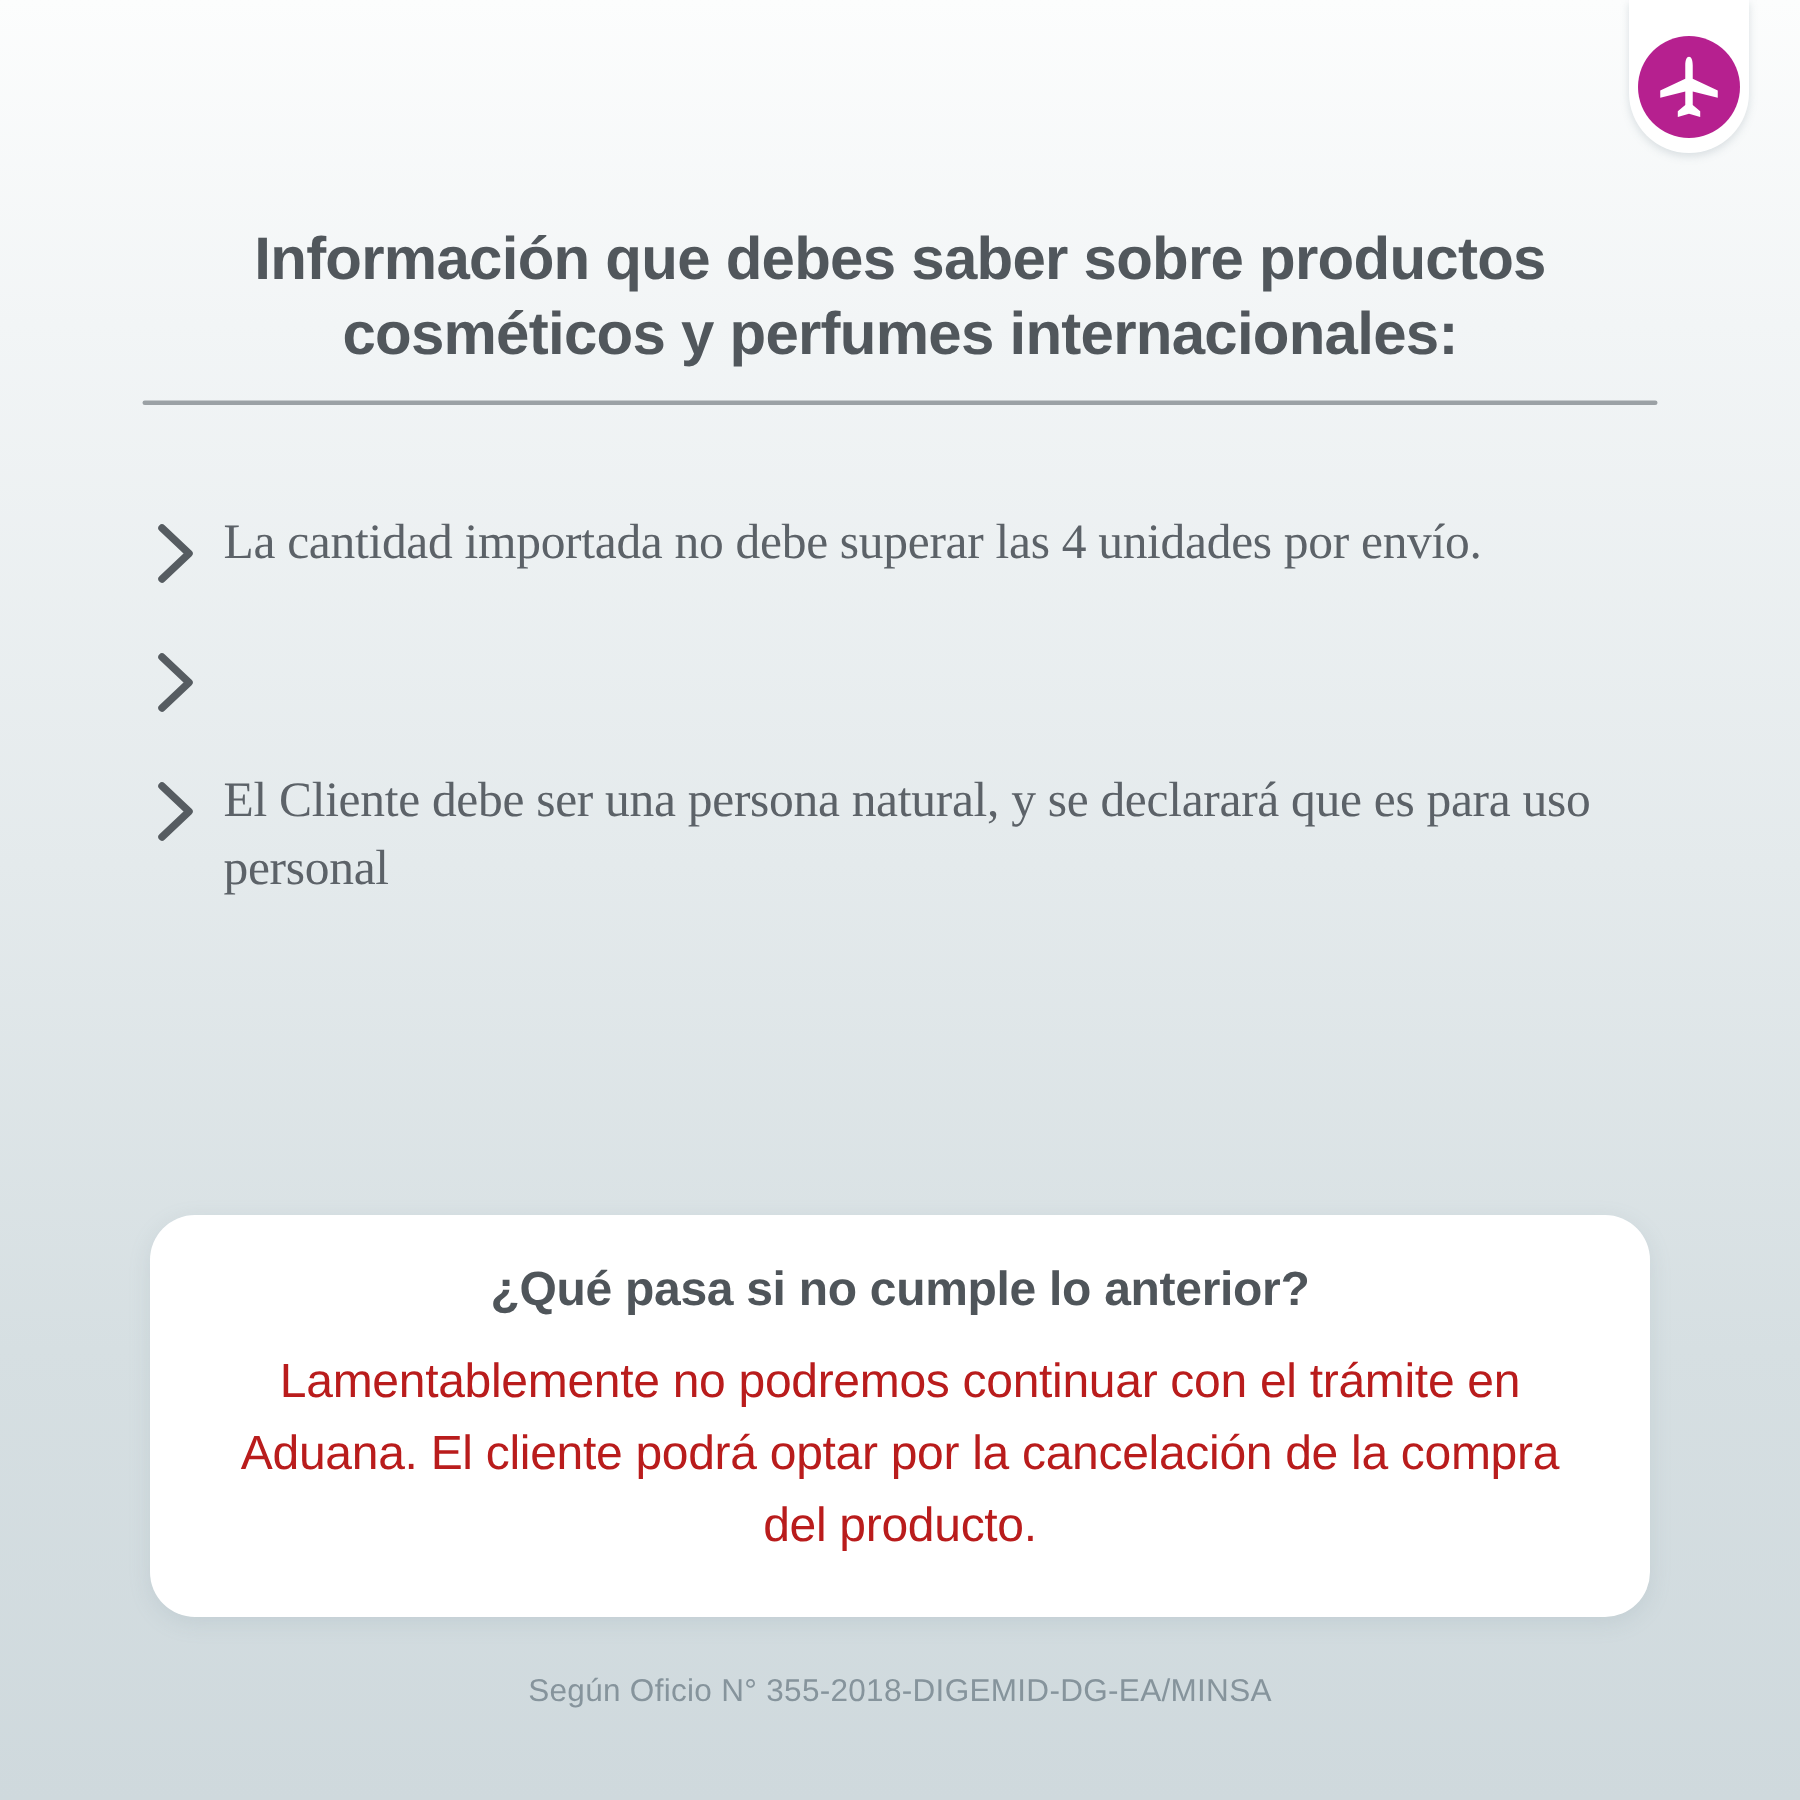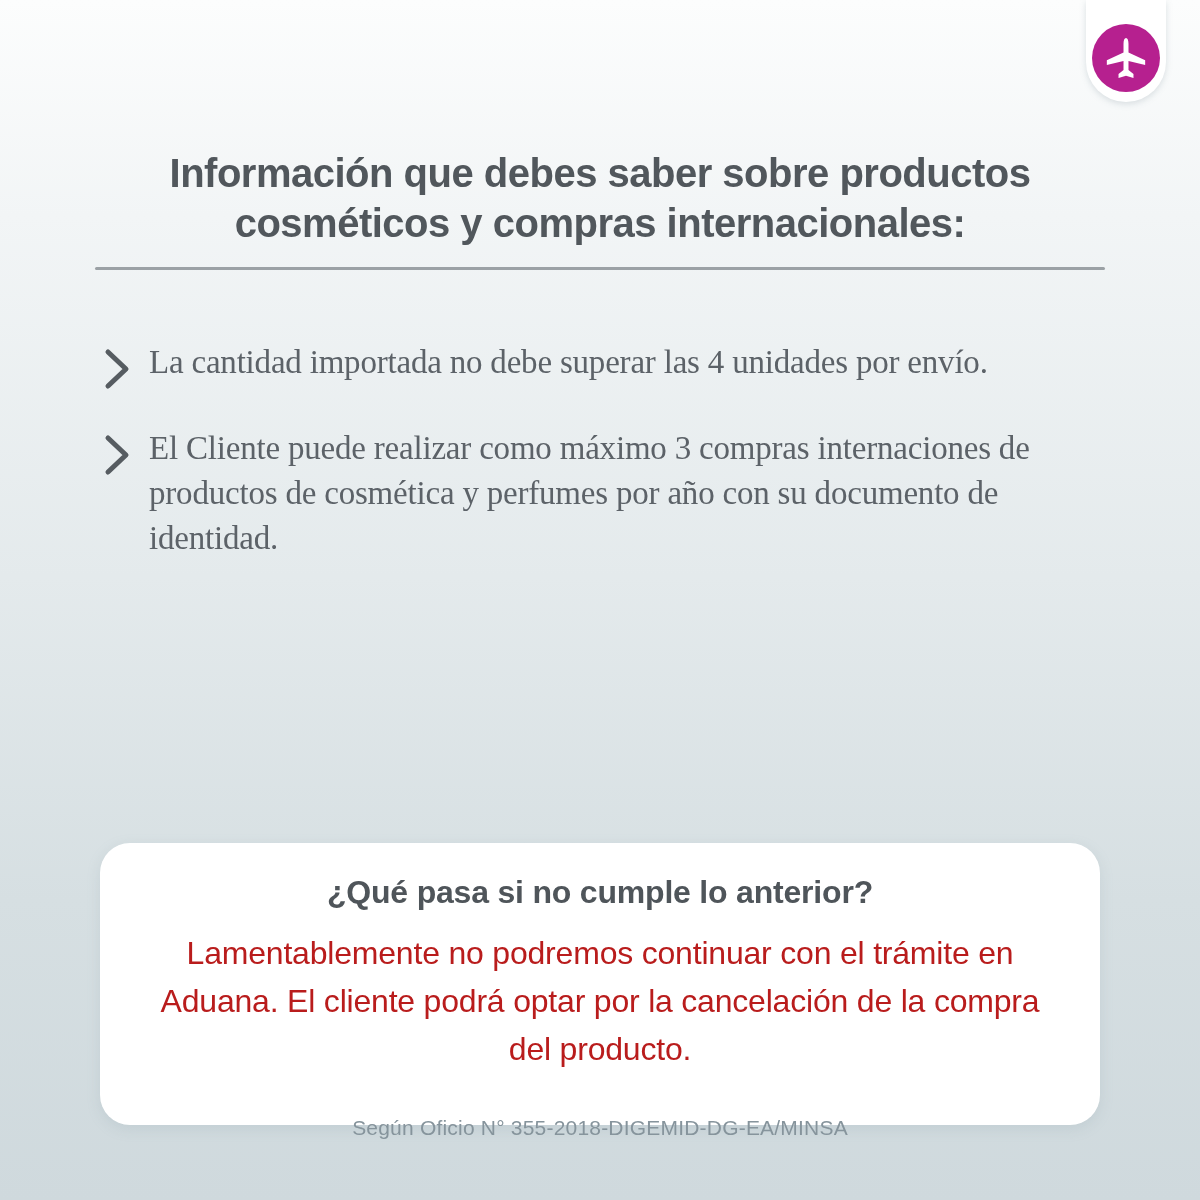--- a/index.html
+++ b/index.html
@@ -95,24 +95,23 @@
   }
 
   
   .info-card {
     position: absolute;
     top: 810px;
     left: 100px;
     width: 1000px;
     background: #ffffff;
     border-radius: 30px;
-    padding: 28px 45px 52px;
+    padding: 28px 45px 38px;
     box-shadow: 0 4px 14px rgba(130,150,160,0.18);
     text-align: center;
-    margin-top: 33px;
   }
   .card-title {
     font-size: 32px;
     line-height: 42px;
     font-weight: bold;
     color: #4f555a;
     margin-bottom: 16px;
     letter-spacing: -0.2px;
   }
   .card-body {
@@ -141,44 +140,51 @@
 
   <div class="brand-ribbon">
     <div class="plane-circle">
       <svg viewBox="0 0 48 48" aria-hidden="true">
         <path fill="#ffffff" d="M24 3c-1.6 0-2.6 2.4-2.6 6v9.2L4 26.4v5l17.4-4.2v9.4l-5.2 4.2v4.1L24 42.6l7.8 2.3v-4.1l-5.2-4.2v-9.4L44 31.4v-5L26.6 18.2V9c0-3.6-1-6-2.6-6z"></path>
       </svg>
     </div>
   </div>
 
   <div class="title-wrap">
-    <h1 class="page-title">Información que debes saber sobre productos cosméticos y compras internacionales:</h1>
+    <h1 class="page-title">Información que debes saber sobre productos cosméticos y perfumes internacionales:</h1>
   </div>
   <div class="title-divider"></div>
 
   <div class="bullet-list">
 
     <div class="bullet-item">
       <span class="chevron">
         <svg width="34" height="42" viewBox="0 0 34 42" aria-hidden="true">
           <polyline points="8,4 26,21 8,38" fill="none" stroke="#565c61" stroke-width="5" stroke-linecap="round" stroke-linejoin="round"></polyline>
         </svg>
       </span>
       <span class="bullet-text">La cantidad importada no debe superar las 4 unidades por envío.</span>
     </div>
 
     <div class="bullet-item">
       <span class="chevron">
         <svg width="34" height="42" viewBox="0 0 34 42" aria-hidden="true">
           <polyline points="8,4 26,21 8,38" fill="none" stroke="#565c61" stroke-width="5" stroke-linecap="round" stroke-linejoin="round"></polyline>
         </svg>
       </span>
-      <span class="bullet-text">El Cliente puede realizar como máximo 3 compras internaciones de productos de cosmética y perfumes por año con su documento de identidad.</span>
     </div>
 
+    <div class="bullet-item">
+      <span class="chevron">
+        <svg width="34" height="42" viewBox="0 0 34 42" aria-hidden="true">
+          <polyline points="8,4 26,21 8,38" fill="none" stroke="#565c61" stroke-width="5" stroke-linecap="round" stroke-linejoin="round"></polyline>
+        </svg>
+      </span>
+      <span class="bullet-text">El Cliente debe ser una persona natural, y se declarará que es para uso personal</span>
+    </div>
 
   </div>
 
   <div class="info-card">
     <div class="card-title">¿Qué pasa si no cumple lo anterior?</div>
     <div class="card-body">Lamentablemente no podremos continuar con el trámite en Aduana. El cliente podrá optar por la cancelación de la compra del producto.</div>
   </div>
 
   <div class="footer-note">Según Oficio N° 355-2018-DIGEMID-DG-EA/MINSA</div>
 

